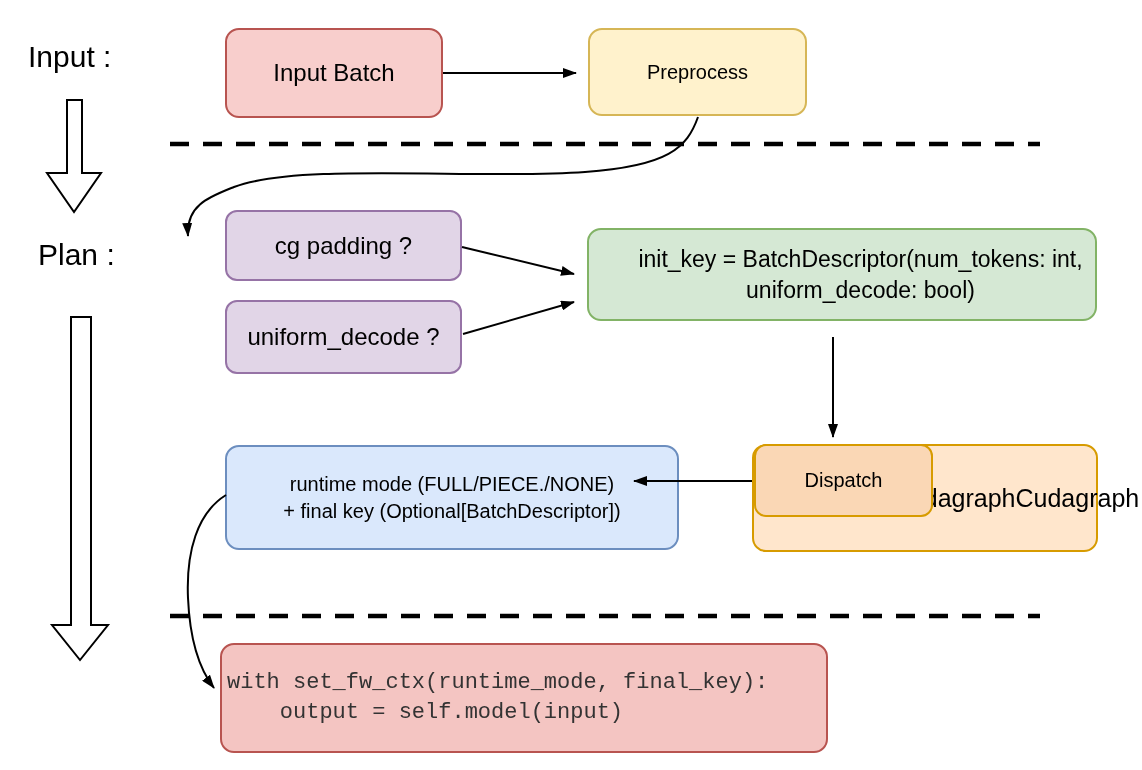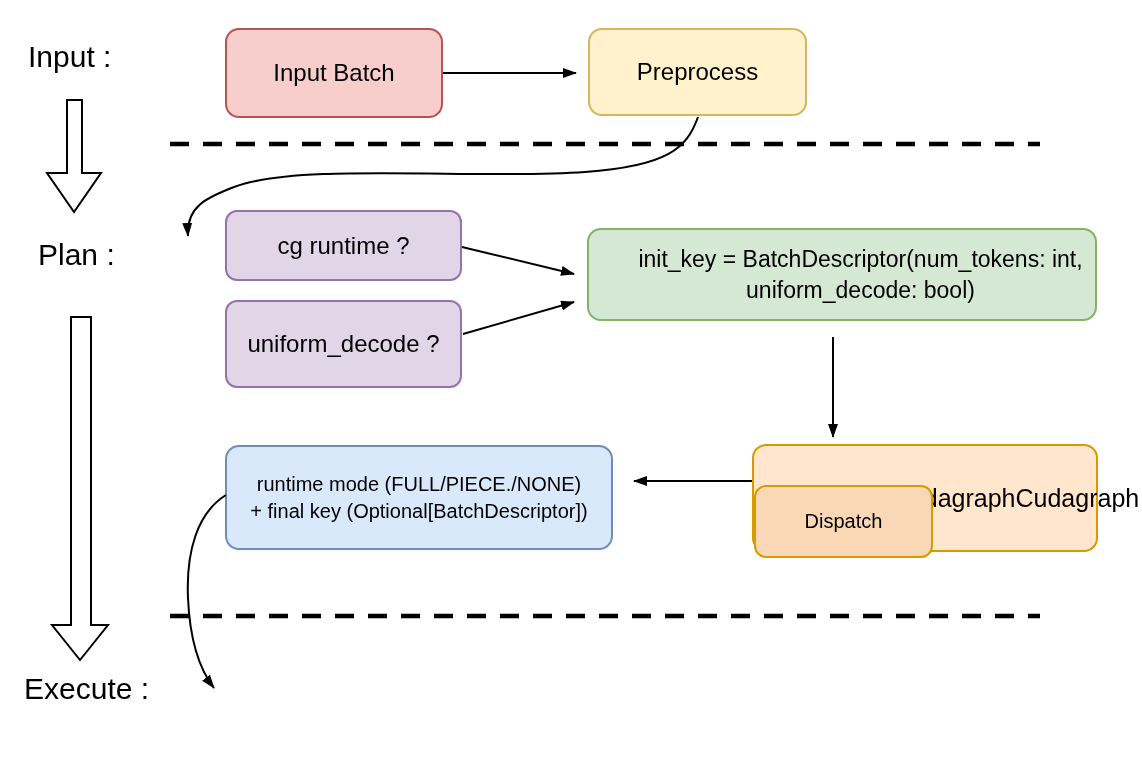--- a/index.html
+++ b/index.html
@@ -33,25 +33,25 @@
     border-radius: 14px;
     display: flex;
     flex-direction: column;
     align-items: center;
     justify-content: center;
     text-align: center;
     color: #000000;
     line-height: 1.32;
   }
   .node-input-batch     { background: #f8cecc; border-color: #b85450; font-size: 24px; }
-  .node-preprocess      { background: #fff2cc; border-color: #d6b656; font-size: 24px; }
+  .node-preprocess      { background: #fff2cc; border-color: #d6b656; font-size: 20px; }
   .node-purple          { background: #e1d5e7; border-color: #9673a6; font-size: 24px; border-radius: 12px; }
   .node-green           { background: #d5e8d4; border-color: #82b366; font-size: 23px; }
   .node-dispatcher      { background: #ffe6cc; border-color: #d79b00; }
-  .node-dispatch        { background: #fad7b5; border-color: #d79b00; font-size: 20px; border-radius: 12px; margin-top: 41px; }
+  .node-dispatch        { background: #fad7b5; border-color: #d79b00; font-size: 20px; border-radius: 12px; }
   .node-blue            { background: #dae8fc; border-color: #6c8ebf; font-size: 20px; }
   .node-code            { background: #f4c5c2; border-color: #b85450; border-width: 2.5px;
                           font-family: "Liberation Mono", monospace; font-size: 22px;
                           color: #333333; align-items: flex-start; text-align: left;
                           padding-left: 5px; line-height: 30px; }
   .node-code div { white-space: pre; }
   .dispatcher-text {
     position: absolute;
     z-index: 1;
     display: flex; flex-direction: row;
@@ -82,52 +82,55 @@
     <path d="M698,117 C687,148 668,166 585,172 C480,180 300,162 234,187 C209,197 186,205 188,236" stroke="#000" stroke-width="2" fill="none" marker-end="url(#arr)"></path>
     <path d="M462,247 L574,274" stroke="#000" stroke-width="2" fill="none" marker-end="url(#arr)"></path>
     <path d="M463,334 L574,302" stroke="#000" stroke-width="2" fill="none" marker-end="url(#arr)"></path>
     <path d="M833,337 L833,437" stroke="#000" stroke-width="2" fill="none" marker-end="url(#arr)"></path>
     <path d="M752,481 L634,481" stroke="#000" stroke-width="2" fill="none" marker-end="url(#arr)"></path>
     <path d="M226,495 C197,513 186,552 188,598 C190,644 200,670 214,688" stroke="#000" stroke-width="2" fill="none" marker-end="url(#arr)"></path>
   </svg>
 
   <div class="phase-label" style="left:28px; top:40px;">Input :</div>
   <div class="phase-label" style="left:38px; top:238px;">Plan :</div>
-  <div class="phase-label" style="left:24px; top:672px;">Execute :</div>
 
   <div class="node node-input-batch" style="left:225px; top:28px; width:218px; height:90px;">
     <div>Input Batch</div>
   </div>
 
   <div class="node node-preprocess" style="left:588px; top:28px; width:219px; height:88px;">
     <div>Preprocess</div>
   </div>
 
   <div class="node node-purple" style="left:225px; top:210px; width:237px; height:71px;">
-    <div>cg runtime ?</div>
+    <div>cg padding ?</div>
   </div>
 
-  <div class="node node-purple" style="left:225px; top:300px; width:237px; height:88px;">
+  <div class="node node-purple" style="left:225px; top:300px; width:237px; height:74px;">
     <div>uniform_decode ?</div>
   </div>
 
   <div class="node node-green" style="left:587px; top:228px; width:510px; height:93px;padding-left:37px;">
     <div>init_key = BatchDescriptor(num_tokens: int,</div>
     <div>uniform_decode: bool)</div>
   </div>
 
   <div class="node node-dispatcher" style="left:752px; top:444px; width:346px; height:108px;"></div>
   <div class="dispatcher-text" style="left:933px; top:446px; width:165px; height:104px;">
     <div>Cudagraph</div>
     <div>Cudagraph</div>
   </div>
 
   <div class="node node-dispatch" style="left:754px; top:444px; width:179px; height:73px;">
     <div>Dispatch</div>
   </div>
 
-  <div class="node node-blue" style="left:225px; top:445px; width:388px; height:105px;">
+  <div class="node node-blue" style="left:225px; top:445px; width:454px; height:105px;">
     <div>runtime mode (FULL/PIECE./NONE)</div>
     <div>+ final key (Optional[BatchDescriptor])</div>
   </div>
 
+  <div class="node node-code" style="left:220px; top:643px; width:608px; height:110px;">
+    <div>with set_fw_ctx(runtime_mode, final_key):</div>
+    <div>    output = self.model(input)</div>
+  </div>
 
 </div>
 
 </body></html>

